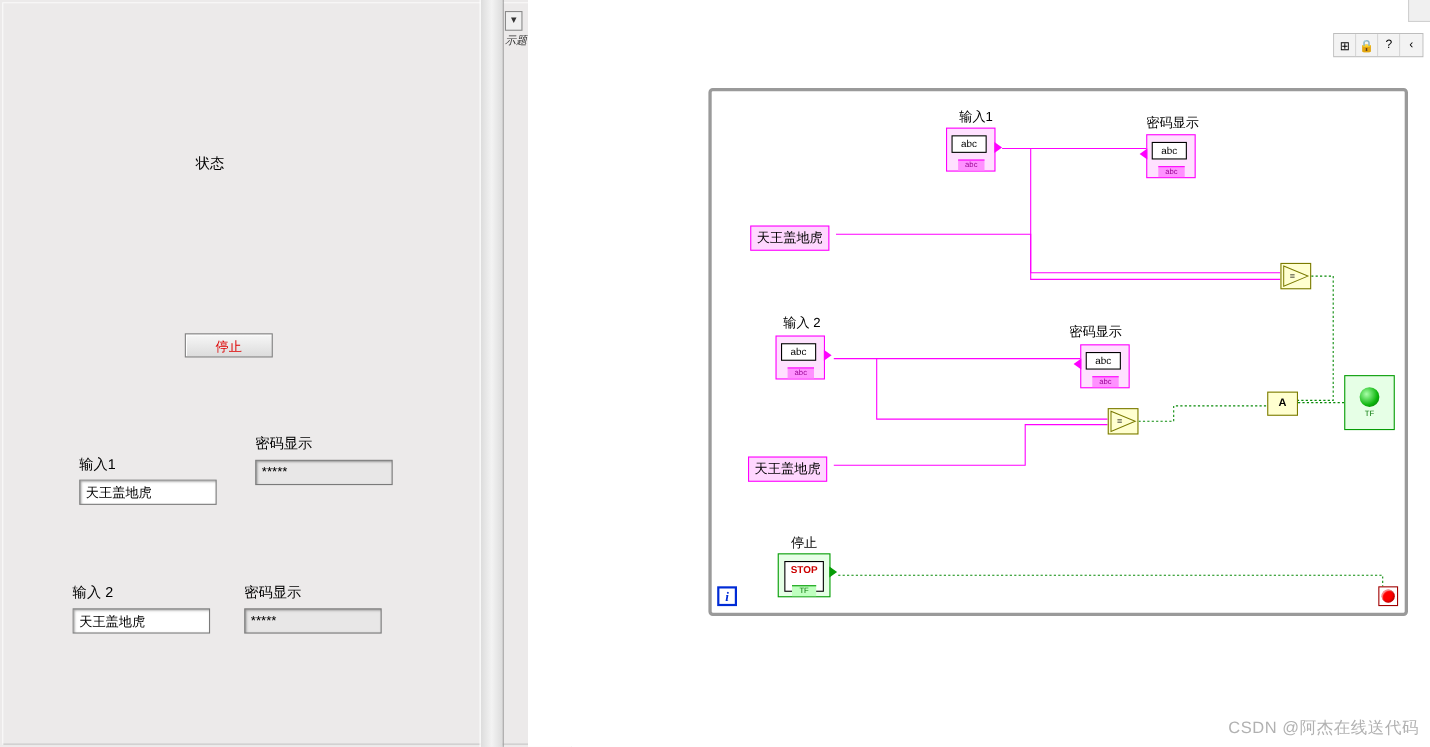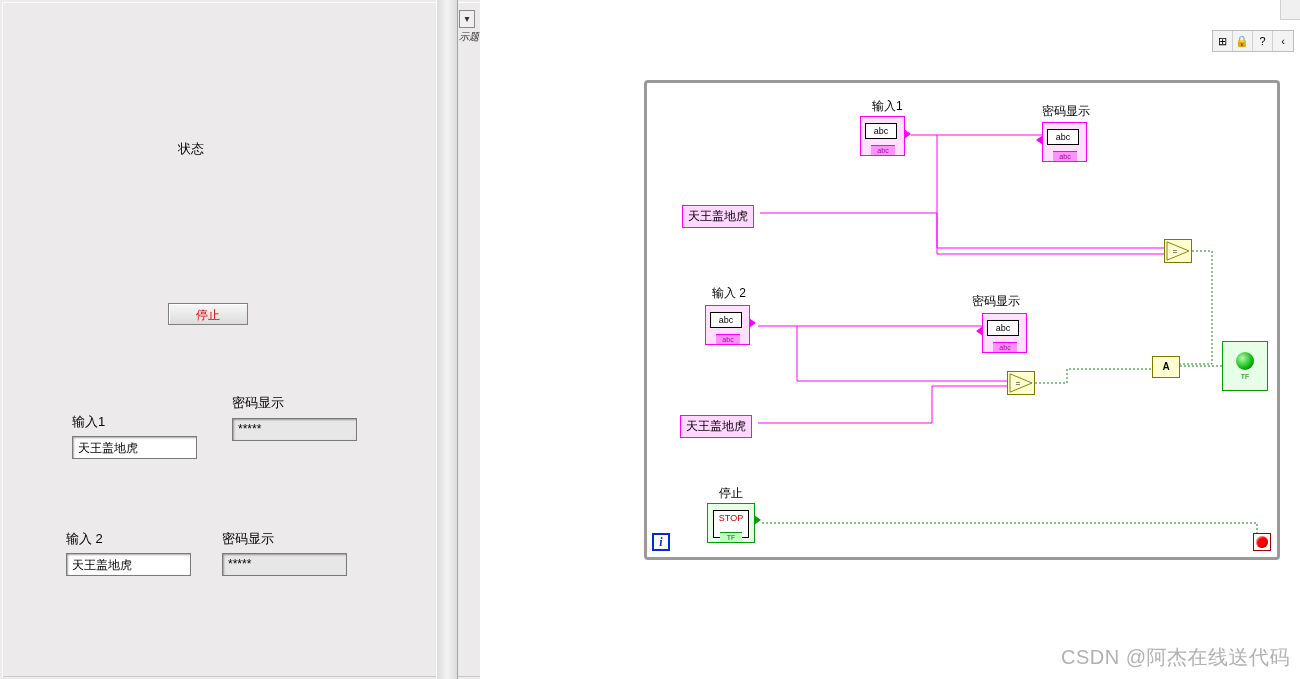--- a/index.html
+++ b/index.html
@@ -162,21 +162,21 @@
   .bool-ind .tf{ font-size:7px; margin-top:3px; color:#027402;}
 
   .stop-node{
     position:absolute; width:48px; height:40px;
     border:1px solid #069c06;
     background:#e6ffe6;
   }
   .stop-node .stop-inner{
     position:absolute; left:5px; top:6px; width:36px; height:28px;
     background:#fff; border:1px solid #000;
-    color:#cc0000; font-size:9px; font-weight:normal; text-align:center; line-height:15px;
+    color:#cc0000; font-size:9px; font-weight:bold; text-align:center; line-height:15px;
   }
   .stop-node .tf{
     position:absolute; left:12px; bottom:0; width:22px; height:10px;
     background:#bfffbf; border-top:1px solid #069c06;
     font-size:7px; text-align:center; line-height:10px; color:#027402;
   }
   .stop-node::after{
     content:""; position:absolute; right:-7px; top:11px;
     border-top:5px solid transparent;
     border-bottom:5px solid transparent;
@@ -221,21 +221,21 @@
     font-size:11px; padding:0; display:flex;align-items:center;justify-content:center;
   }
   .toolbar button:last-child{border-right:none;}
   .top-scrollbar-stub{
     position:absolute; right:0; top:0; width:20px; height:20px;
     background:#f0f0f0; border-left:1px solid #d0d0d0; border-bottom:1px solid #d0d0d0;
   }
 
   .watermark{
     position:absolute; right:10px; bottom:8px;
-    font-size:20px; color:rgba(140,140,140,.68);
+    font-size:15px; color:rgba(140,140,140,.68);
     font-family:"Microsoft YaHei",sans-serif;
     letter-spacing:.5px;
   }
 </style>
 </head>
 <body>
 
 <div class="front-panel">
   <div class="fp-inner-border"></div>
 

